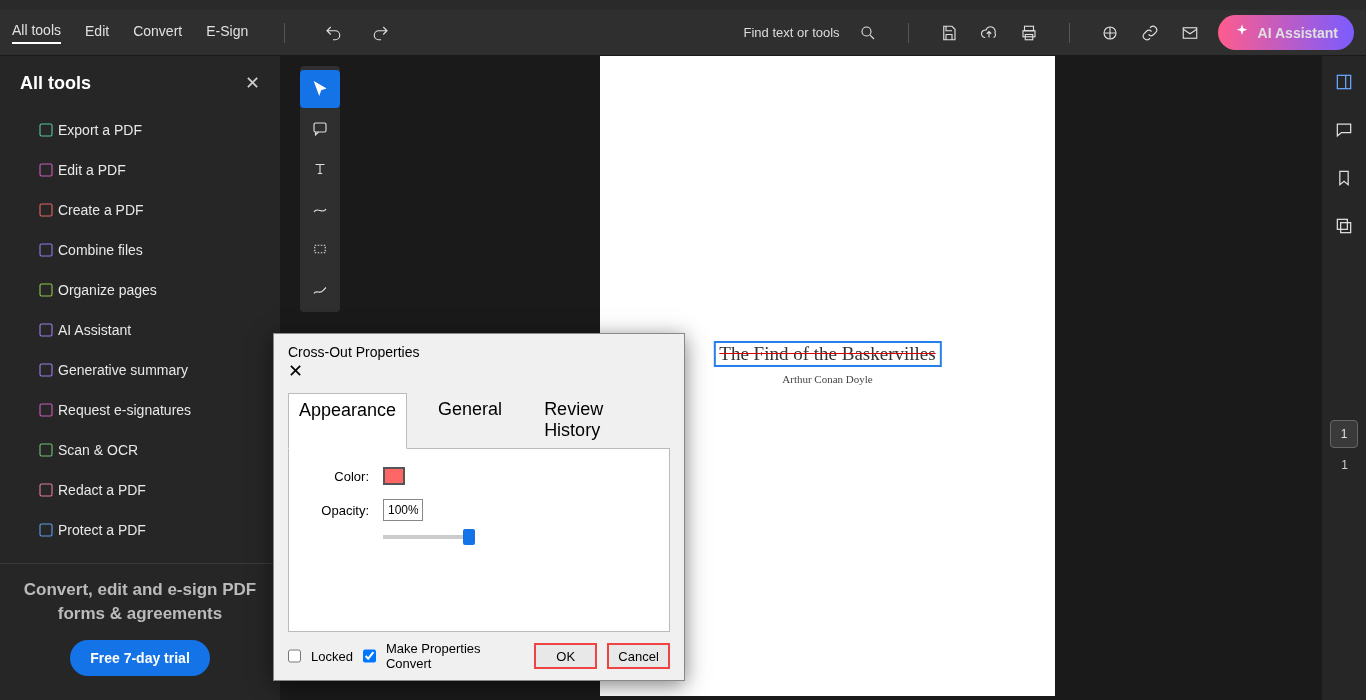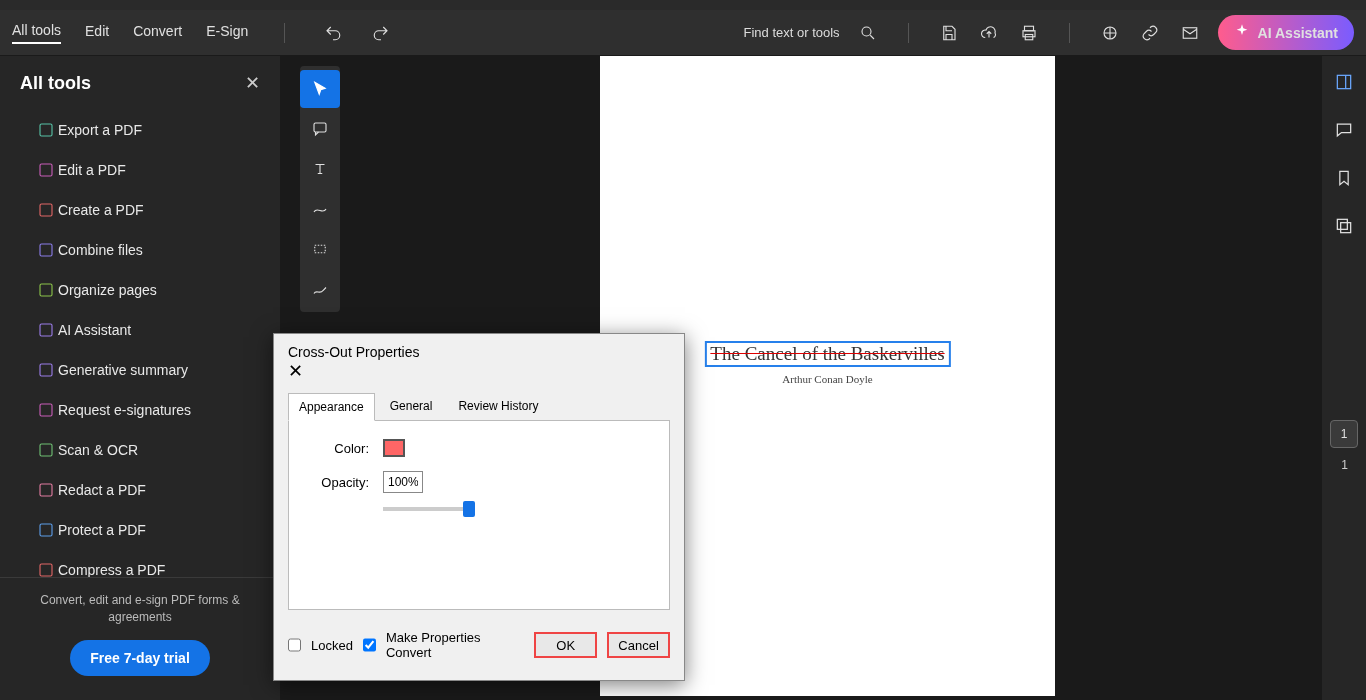--- a/index.html
+++ b/index.html
@@ -19,21 +19,21 @@
 
   
   .sidebar { position: absolute; left: 0; top: 56px; bottom: 0; width: 280px; background: #262626; display: flex; flex-direction: column; }
   .sidebar-header { display: flex; align-items: center; justify-content: space-between; padding: 16px 20px 12px; }
   .sidebar-title { font-size: 18px; font-weight: 600; color: #fff; }
   .close-x { font-size: 18px; cursor: pointer; color: #ccc; }
   .tool-list { flex: 1; overflow-y: auto; padding: 4px 0; }
   .tool-item { display: flex; align-items: center; gap: 2px; padding: 10px 20px 10px 36px; font-size: 14px; cursor: pointer; color: #e8e8e8; }
   .tool-icon { width: 20px; height: 20px; display: flex; align-items: center; justify-content: center; }
   .sidebar-footer { padding: 14px 20px 24px; text-align: center; border-top: 1px solid #3a3a3a; }
-  .footer-text { font-size: 12px; color: #bbb; line-height: 1.4; }
+  .footer-text { font-size: 17px; color: #bbb; line-height: 1.4; font-weight: bold; }
   .trial-btn { background: #1473e6; color: #fff; border: none; border-radius: 20px; padding: 10px 20px; font-size: 14px; font-weight: 600; margin-top: 14px; cursor: pointer; }
 
   
   .canvas { position: absolute; left: 280px; right: 44px; top: 56px; bottom: 0; background: #1a1a1a; }
   .vtoolbar { position: absolute; left: 20px; top: 10px; width: 40px; background: #2f2f2f; border-radius: 4px; padding: 4px 0; display: flex; flex-direction: column; gap: 2px; }
   .vtool { width: 40px; height: 38px; display: flex; align-items: center; justify-content: center; cursor: pointer; border-radius: 4px; }
   .vtool.active { background: #1473e6; }
   .page { position: absolute; left: 320px; top: 0; width: 455px; height: 640px; background: #fff; color: #000; }
   .doc-title { position: absolute; top: 285px; left: 50%; transform: translateX(-50%); font-family: Georgia, serif; font-size: 19px; color: #333; border: 2px solid #2680eb; padding: 0 4px; text-decoration: line-through; text-decoration-color: #d00; white-space: nowrap; }
   .doc-author { position: absolute; top: 317px; left: 50%; transform: translateX(-50%); font-family: Georgia, serif; font-size: 11px; color: #444; }
@@ -41,31 +41,31 @@
   
   .rightrail { position: absolute; right: 0; top: 56px; bottom: 0; width: 44px; background: #262626; display: flex; flex-direction: column; align-items: center; padding-top: 14px; gap: 24px; }
   .rail-btn { width: 24px; height: 24px; display:flex; align-items:center; justify-content:center; cursor:pointer; }
   .pagecount { position: absolute; right: 8px; top: 420px; width: 28px; height: 28px; background: #3a3a3a; border: 1px solid #666; border-radius: 4px; display: flex; align-items: center; justify-content: center; font-size: 12px; }
   .pagecount2 { position: absolute; right: 18px; top: 458px; font-size: 12px; color: #ccc; }
 
   
   .dialog { position: absolute; left: 273px; top: 333px; width: 412px; height: 348px; background: #f0f0f0; border: 1px solid #888; box-shadow: 0 4px 20px rgba(0,0,0,.5); color: #000; display: flex; flex-direction: column; }
   .dialog-header { display: flex; justify-content: space-between; padding: 10px 14px; font-size: 14px; flex-direction: column; }
   .dialog-close { font-size: 18px; cursor: pointer; }
-  .tabs { display: flex; gap: 4px; padding: 0 14px; font-size: 12px; }
+  .tabs { display: flex; gap: 20px; padding: 0 14px; font-size: 18px; }
   .tab { padding: 6px 10px; background: #f0f0f0; border: 1px solid transparent; cursor: pointer; }
   .tab.active { background: #fff; border: 1px solid #bbb; border-bottom: 1px solid #fff; position: relative; top: 1px; }
   .tab-body { background: #fff; margin: 0 14px; border: 1px solid #bbb; flex: 1; padding: 18px 20px; }
   .row { display: flex; align-items: center; gap: 14px; margin-bottom: 14px; }
   .row label { width: 60px; text-align: right; font-size: 13px; }
   .color-swatch { width: 22px; height: 18px; background: #f66; border: 2px solid #555; cursor: pointer; }
   .opacity-input { width: 40px; height: 22px; border: 1px solid #888; font-size: 12px; padding: 0 4px; }
   .slider-track { width: 90px; height: 4px; background: #ccc; position: relative; margin-left: 74px; }
   .slider-thumb { position: absolute; right: -2px; top: -6px; width: 12px; height: 16px; background: #1473e6; border-radius: 2px; cursor: pointer; }
-  .dialog-footer { display: flex; align-items: center; gap: 10px; padding: 20px 14px; font-size: 13px; }
+  .dialog-footer { display: flex; align-items: center; gap: 10px; padding: 9px 14px; font-size: 13px; }
   .dialog-footer input[type=checkbox] { width: 14px; height: 14px; }
   .dlg-btn { width: 70px; height: 26px; background: #e8e8e8; border: 2px solid #ef4444; font-size: 13px; cursor: pointer; }
   .spacer { flex: 1; }
 
   svg { stroke: currentColor; fill: none; stroke-width: 1.5; }
 </style>
 </head>
 <body>
 
 <div class="topbar"></div>
@@ -278,21 +278,21 @@
           <rect x="5" y="7" width="14" height="10"></rect>
         </svg>
       </div>
     <div class="vtool">
         <svg width="18" height="18" viewBox="0 0 24 24">
           <path d="M4 18c3-6 8 2 12-4l4-4"></path>
         </svg>
       </div>
   </div>
   <div class="page">
-    <div class="doc-title">The Cancel of the Baskervilles</div>
+    <div class="doc-title">The Find of the Baskervilles</div>
     <div class="doc-author">Arthur Conan Doyle</div>
   </div>
 </div>
 
 <div class="rightrail">
   <span class="rail-btn" style="color:#6ba8ff">
       <svg width="20" height="20" viewBox="0 0 24 24">
         <rect x="4" y="4" width="16" height="16"></rect>
         <path d="M14 4v16"></path>
       </svg>

